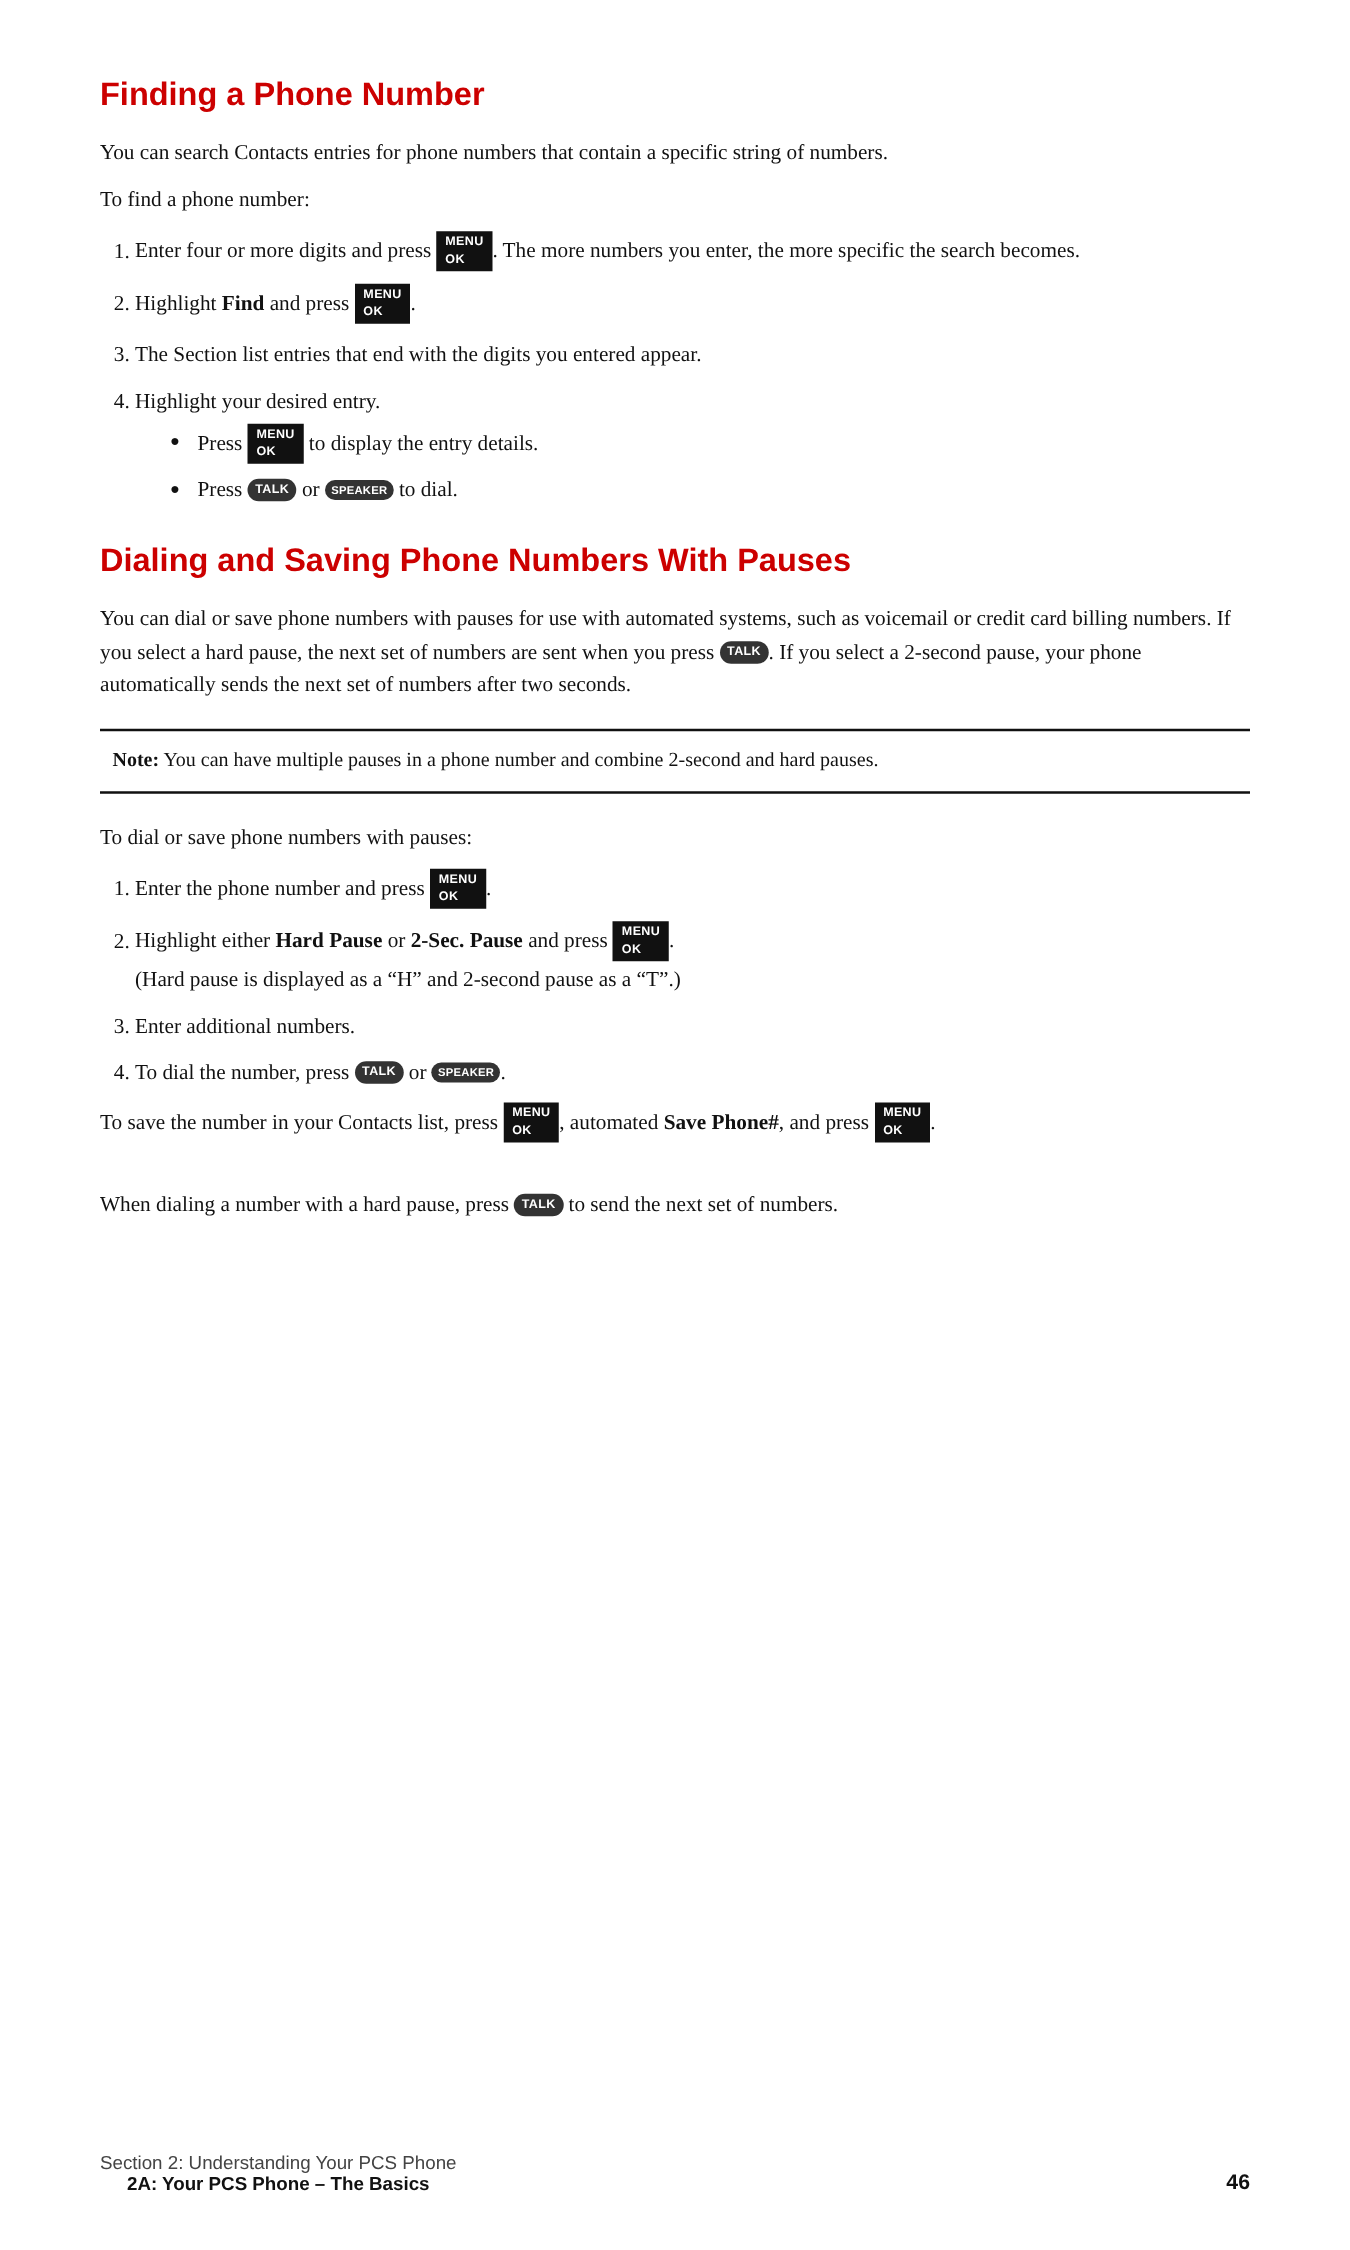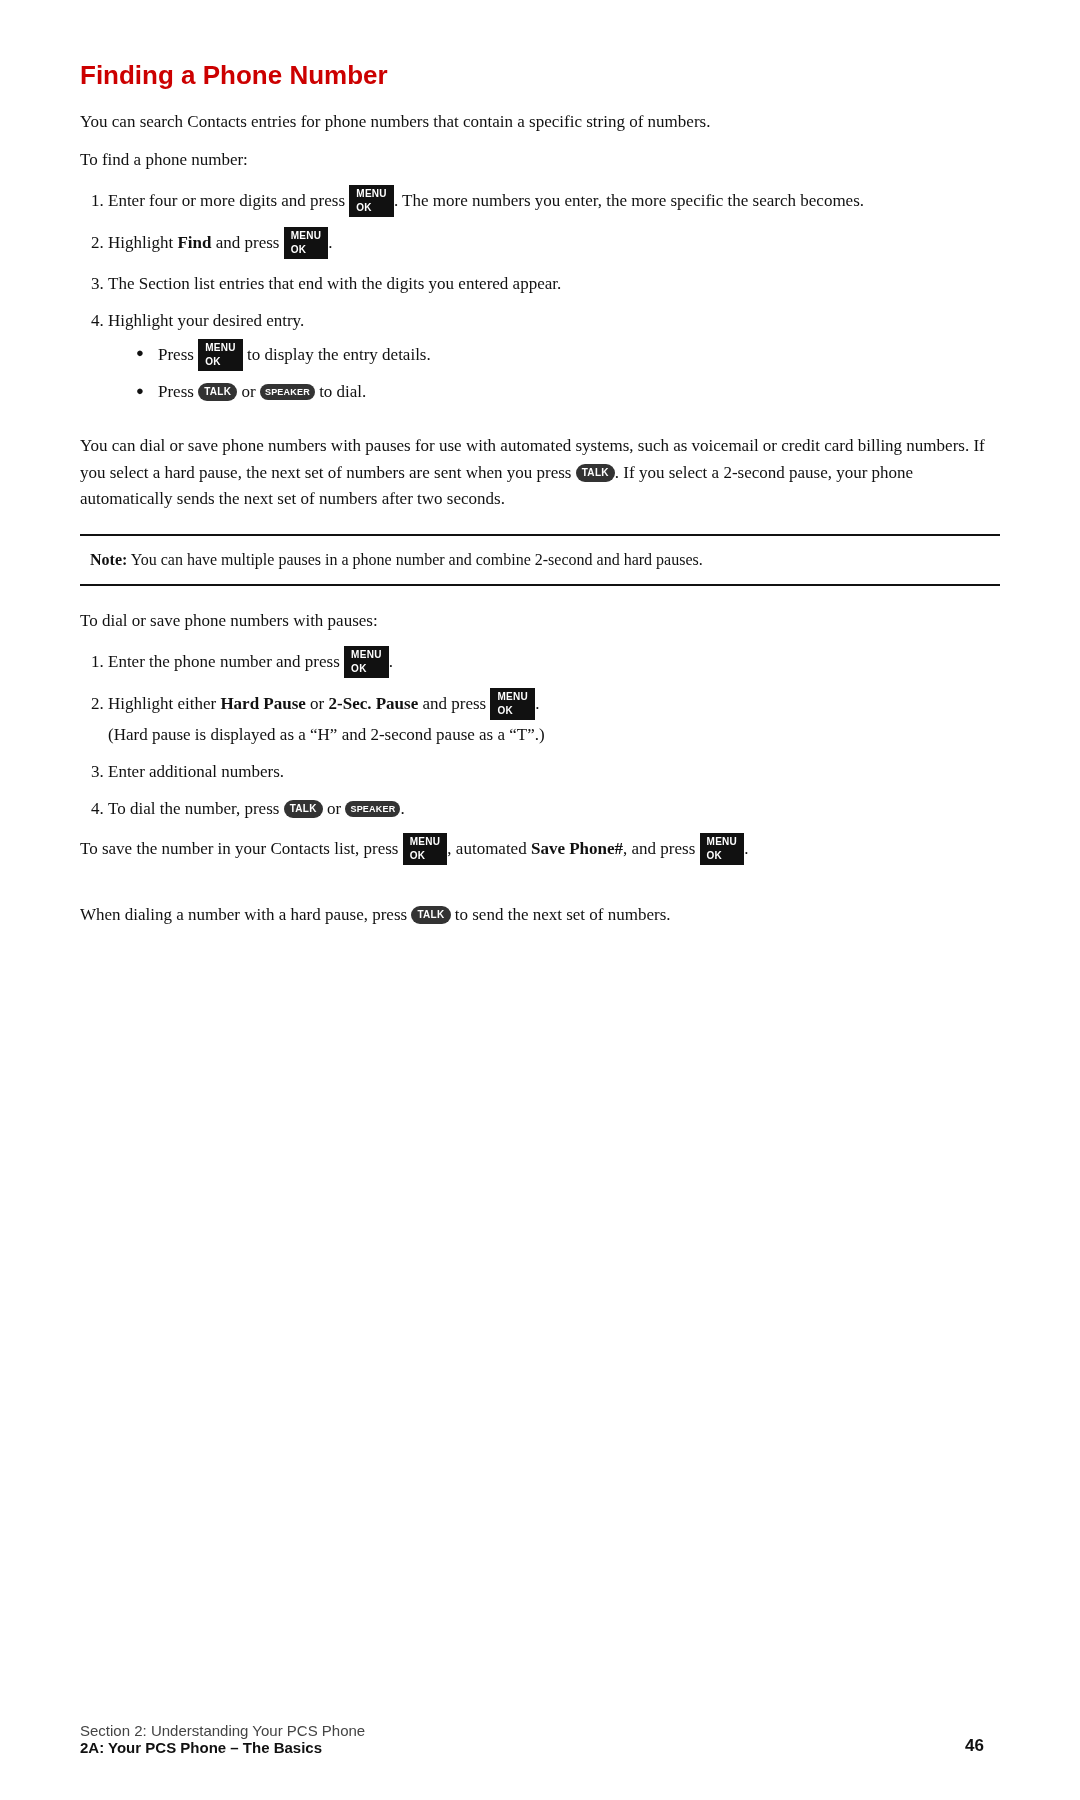--- a/index.html
+++ b/index.html
@@ -111,27 +111,28 @@
     .note-box b {
       font-weight: 900;
     }
     section {
       margin-bottom: 28px;
     }
     .footer {
       position: absolute;
       bottom: 44px;
       left: 80px;
-      right: 96px;
+      right: 80px;
       display: flex;
       justify-content: space-between;
       align-items: flex-end;
       font-family: Arial, Helvetica, sans-serif;
       font-size: 15px;
       color: #222;
+      text-align: center;
     }
     .footer-left {
       font-size: 15px;
       color: #444;
     }
     .footer-left b {
       font-weight: 900;
       color: #111;
     }
     .footer-page {
@@ -179,20 +180,21 @@
         </li>
         <li>
           <span>Press </span><span class="btn-icon-talk">TALK</span><span> or </span><span class="btn-icon-speaker">SPEAKER</span><span> to dial.</span>
         </li>
       </ul>
     </li>
   </ol>
 </section>
 
 <section>
+  <h2 class="section-title">Dialing and Saving Phone Numbers With Pauses</h2>
 
   <p>
     <span>You can dial or save phone numbers with pauses for use with automated systems, such as voicemail or credit card billing numbers. If you select a hard pause, the next set of numbers are sent when you press </span><span class="btn-icon-talk">TALK</span><span>. If you select a 2-second pause, your phone automatically sends the next set of numbers after two seconds.</span>
   </p>
 
   <div class="note-box">
     <span><b>Note:</b></span><span> You can have multiple pauses in a phone number and combine 2-second and hard pauses.</span>
   </div>
 
   <p>To dial or save phone numbers with pauses:</p>

